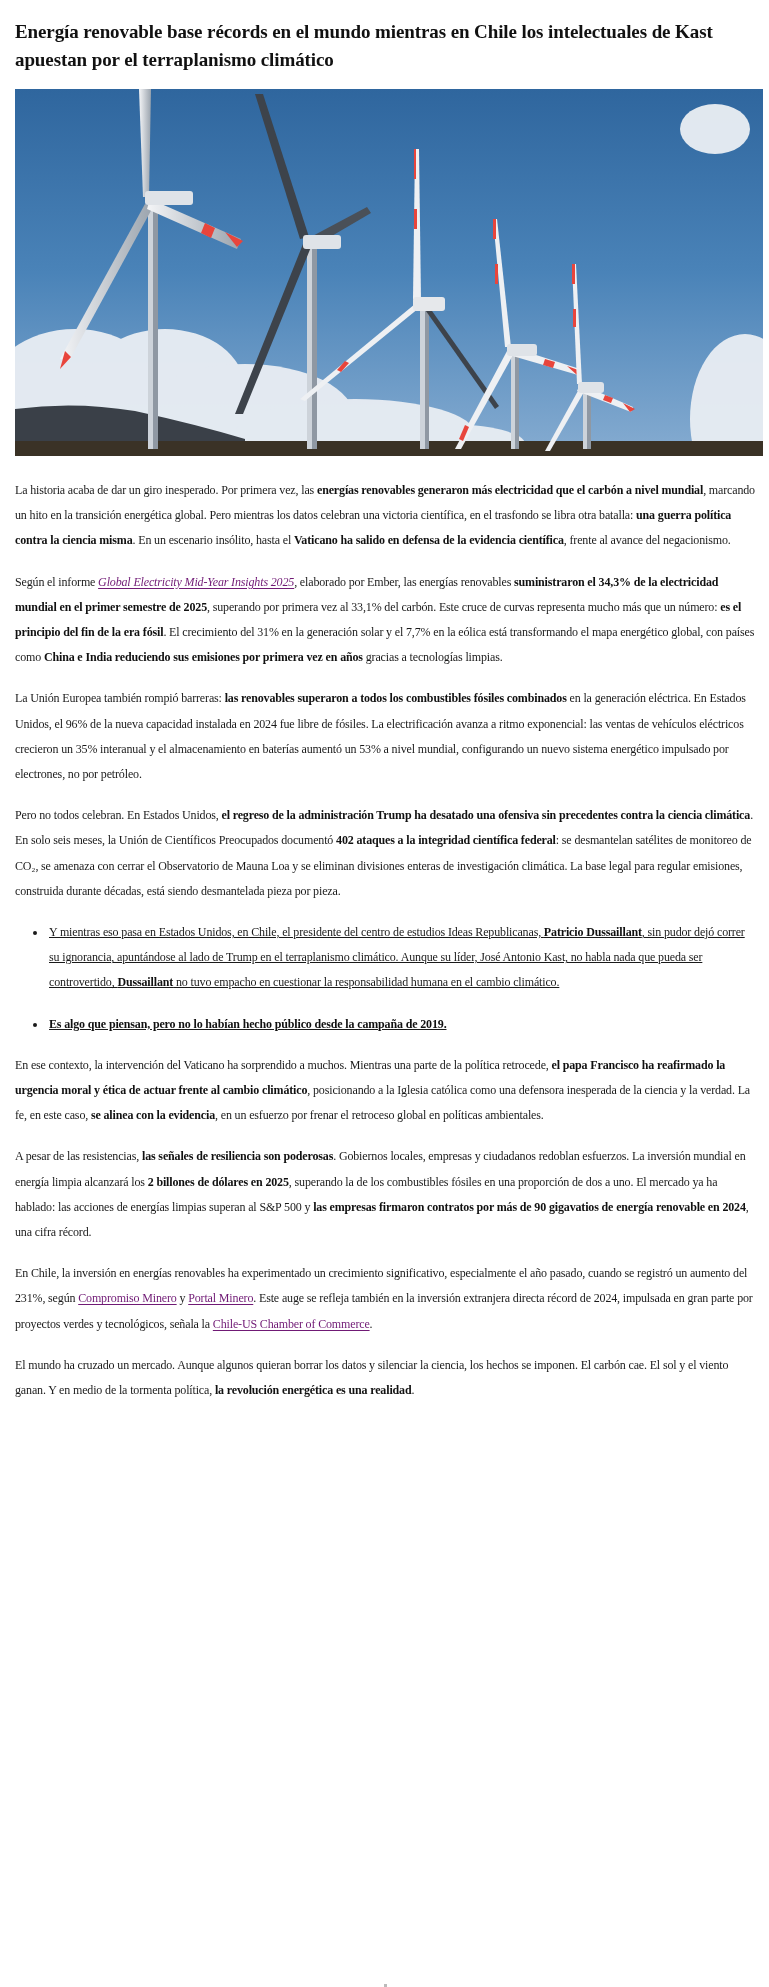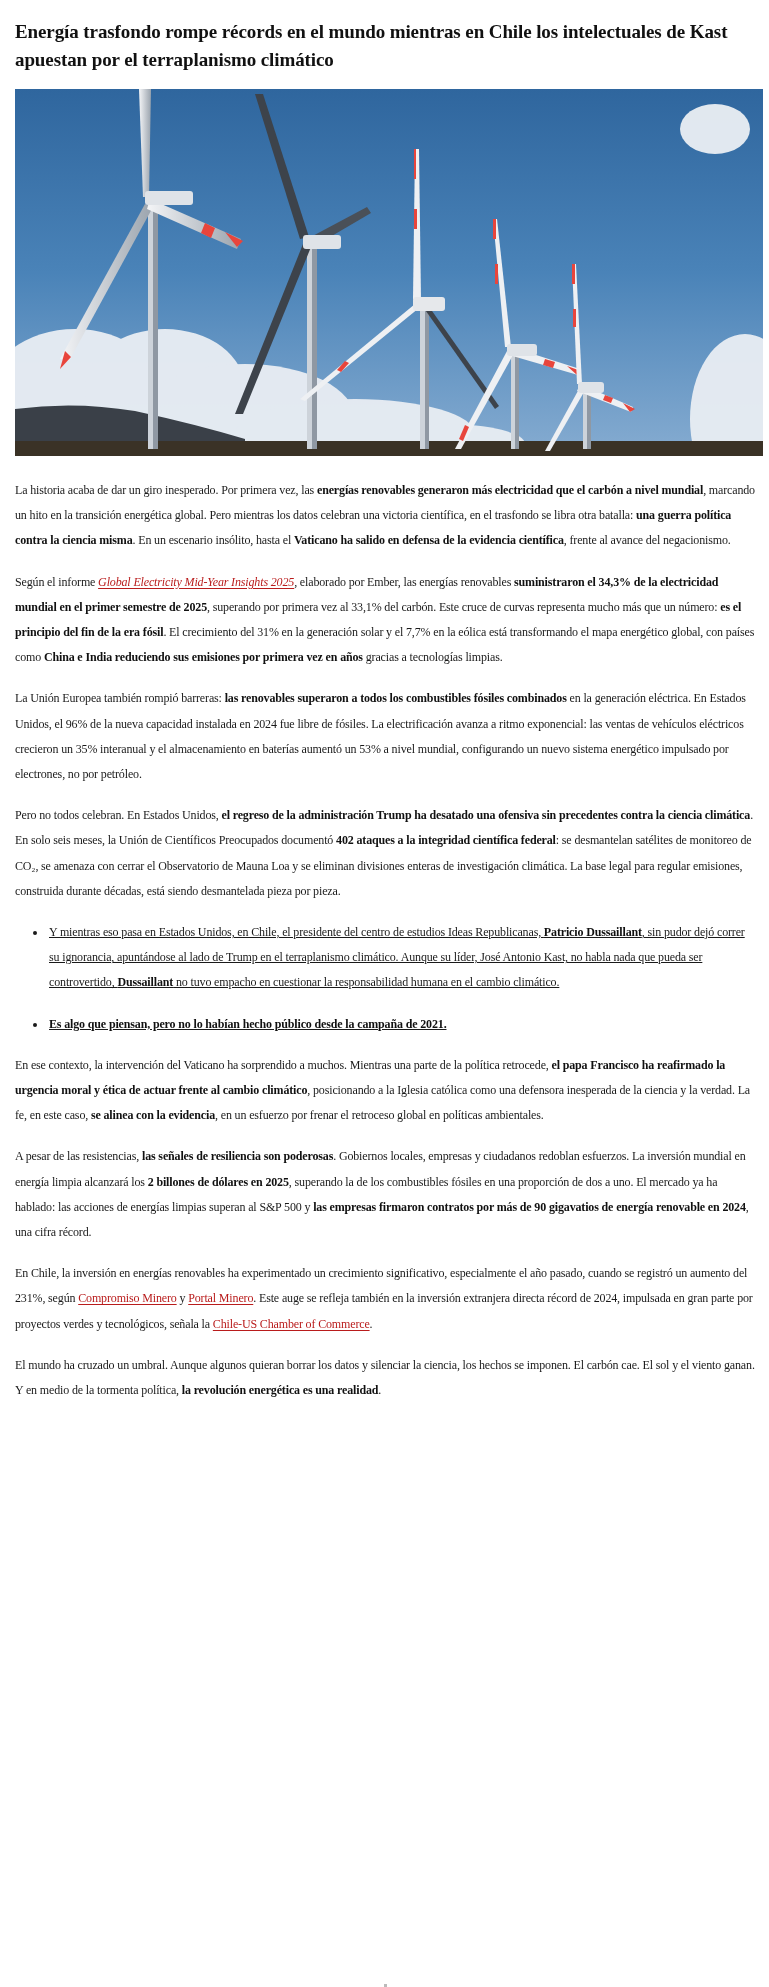--- a/index.html
+++ b/index.html
@@ -43,21 +43,21 @@
       margin-top: 22px;
       font-size: 12px;
       line-height: 25.2px;
       letter-spacing: -0.15px;
     }
     .body-text p {
       margin: 0 0 16px 0;
     }
     .body-text b { font-weight: bold; color: #111; }
     .body-text a {
-      color: #b91c1c;
+      color: #701a75;
       text-decoration: underline;
       text-underline-offset: 2px;
     }
     .body-text a.italic { font-style: italic; }
     ul.bullets {
       margin: 0 0 16px 0;
       padding-left: 32px;
     }
     ul.bullets li {
       margin-bottom: 16px;
@@ -70,21 +70,21 @@
       top: 1984px;
       width: 3px;
       height: 3px;
       background: #bbbbbb;
     }
   </style>
 </head>
 <body>
 
 <div class="article">
-  <h1 class="title">Energía trasfondo rompe récords en el mundo mientras en Chile los intelectuales de Kast apuestan por el terraplanismo climático</h1>
+  <h1 class="title">Energía renovable base récords en el mundo mientras en Chile los intelectuales de Kast apuestan por el terraplanismo climático</h1>
 
   <div class="hero" role="img" aria-label="Aerogeneradores con aspas rojas y blancas frente a un cielo azul con nubes">
     <svg width="748" height="367" viewBox="0 0 748 367">
       <defs>
         <linearGradient id="sky" x1="0" y1="0" x2="0" y2="1">
           <stop offset="0" stop-color="#2f669e"></stop>
           <stop offset="0.5" stop-color="#4a83b8"></stop>
           <stop offset="1" stop-color="#86acd1"></stop>
         </linearGradient>
         <linearGradient id="blade" x1="0" y1="0" x2="1" y2="0">
@@ -184,35 +184,35 @@
 
     <p>
       <span>Pero no todos celebran. En Estados Unidos, </span><b>el regreso de la administración Trump ha desatado una ofensiva sin precedentes contra la ciencia climática</b><span>. En solo seis meses, la Unión de Científicos Preocupados documentó </span><b>402 ataques a la integridad científica federal</b><span>: se desmantelan satélites de monitoreo de CO₂, se amenaza con cerrar el Observatorio de Mauna Loa y se eliminan divisiones enteras de investigación climática. La base legal para regular emisiones, construida durante décadas, está siendo desmantelada pieza por pieza.</span>
     </p>
 
     <ul class="bullets">
       <li>
         <span>Y mientras eso pasa en Estados Unidos, en Chile, el presidente del centro de estudios Ideas Republicanas, </span><b>Patricio Dussaillant</b><span>, sin pudor dejó correr su ignorancia, apuntándose al lado de Trump en el terraplanismo climático. Aunque su líder, José Antonio Kast, no habla nada que pueda ser controvertido, </span><b>Dussaillant</b><span> no tuvo empacho en cuestionar la responsabilidad humana en el cambio climático.</span>
       </li>
       <li>
-        <b>Es algo que piensan, pero no lo habían hecho público desde la campaña de 2021.</b>
+        <b>Es algo que piensan, pero no lo habían hecho público desde la campaña de 2019.</b>
       </li>
     </ul>
 
     <p>
       <span>En ese contexto, la intervención del Vaticano ha sorprendido a muchos. Mientras una parte de la política retrocede, </span><b>el papa Francisco ha reafirmado la urgencia moral y ética de actuar frente al cambio climático</b><span>, posicionando a la Iglesia católica como una defensora inesperada de la ciencia y la verdad. La fe, en este caso, </span><b>se alinea con la evidencia</b><span>, en un esfuerzo por frenar el retroceso global en políticas ambientales.</span>
     </p>
 
     <p>
       <span>A pesar de las resistencias, </span><b>las señales de resiliencia son poderosas</b><span>. Gobiernos locales, empresas y ciudadanos redoblan esfuerzos. La inversión mundial en energía limpia alcanzará los </span><b>2 billones de dólares en 2025</b><span>, superando la de los combustibles fósiles en una proporción de dos a uno. El mercado ya ha hablado: las acciones de energías limpias superan al S&amp;P 500 y </span><b>las empresas firmaron contratos por más de 90 gigavatios de energía renovable en 2024</b><span>, una cifra récord.</span>
     </p>
 
     <p>
       <span>En Chile, la inversión en energías renovables ha experimentado un crecimiento significativo, especialmente el año pasado, cuando se registró un aumento del 231%, según </span><a href="#">Compromiso Minero</a><span> y </span><a href="#">Portal Minero</a><span>. Este auge se refleja también en la inversión extranjera directa récord de 2024, impulsada en gran parte por proyectos verdes y tecnológicos, señala la </span><a href="#">Chile-US Chamber of Commerce</a><span>.</span>
     </p>
 
     <p>
-      <span>El mundo ha cruzado un umbral. Aunque algunos quieran borrar los datos y silenciar la ciencia, los hechos se imponen. El carbón cae. El sol y el viento ganan. Y en medio de la tormenta política, </span><b>la revolución energética es una realidad</b><span>.</span>
+      <span>El mundo ha cruzado un mercado. Aunque algunos quieran borrar los datos y silenciar la ciencia, los hechos se imponen. El carbón cae. El sol y el viento ganan. Y en medio de la tormenta política, </span><b>la revolución energética es una realidad</b><span>.</span>
     </p>
   </div>
 </div>
 
 <div class="end-mark"></div>
 
 </body></html>

